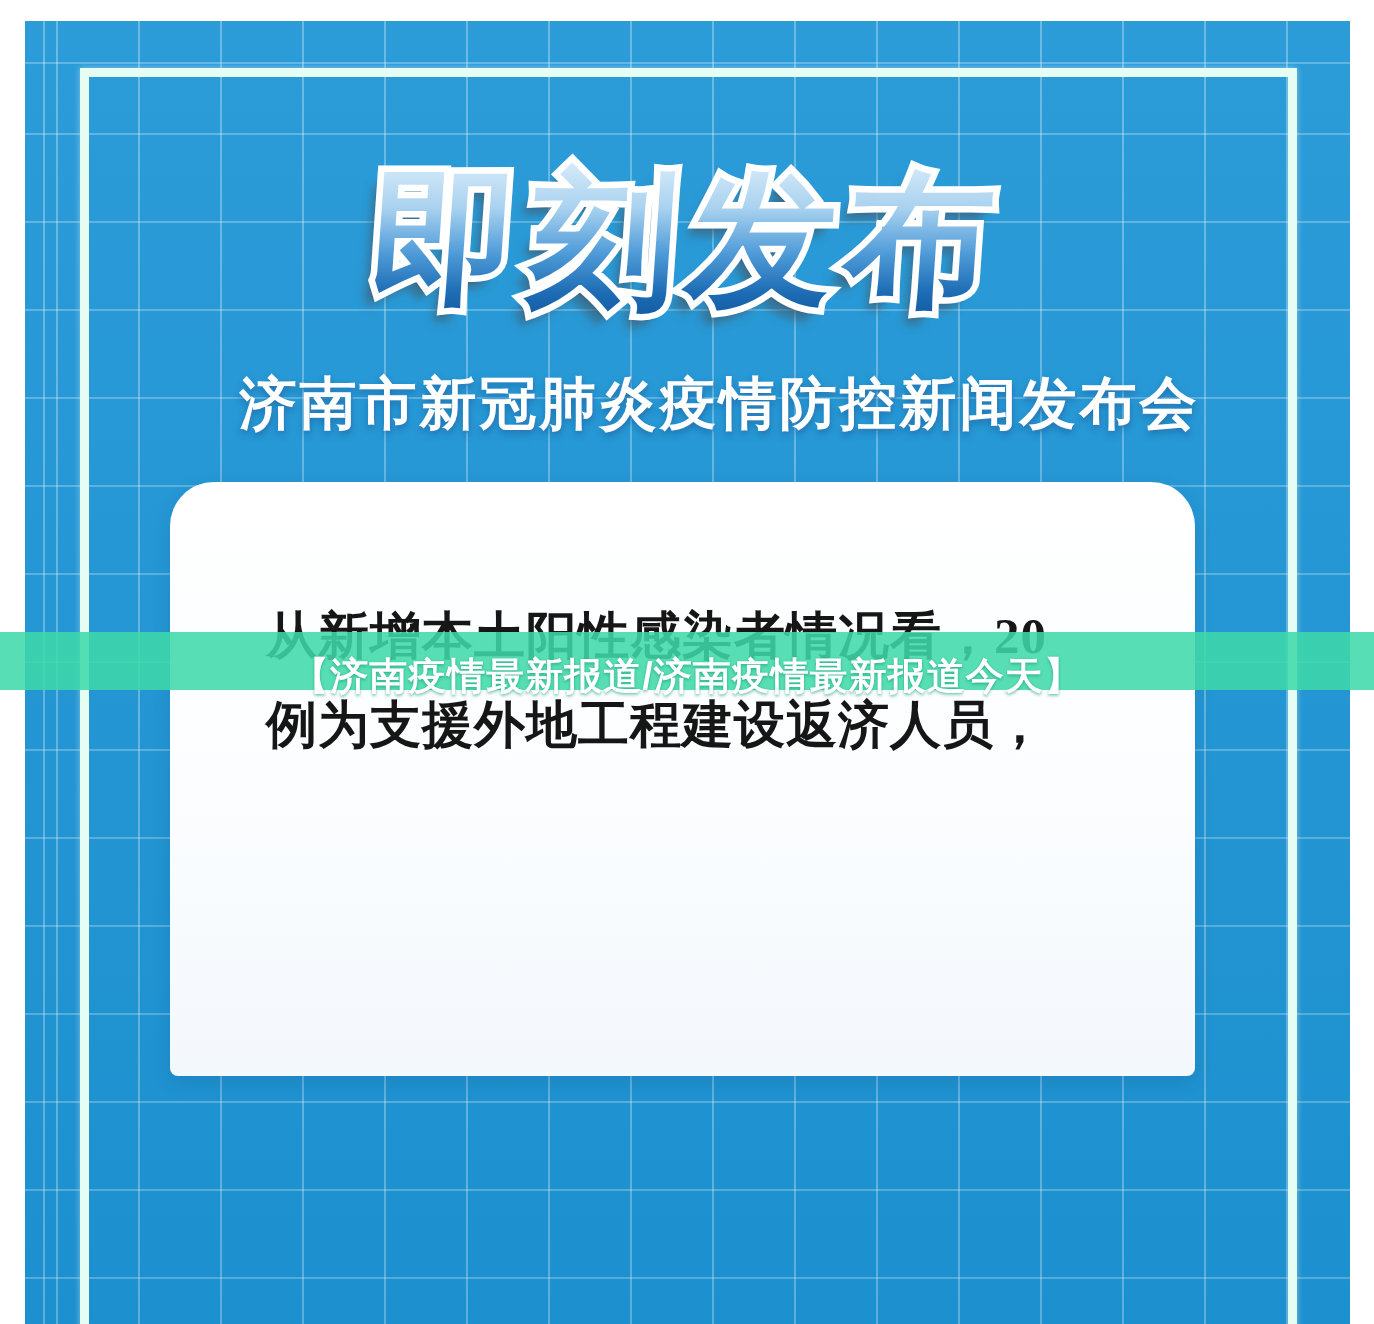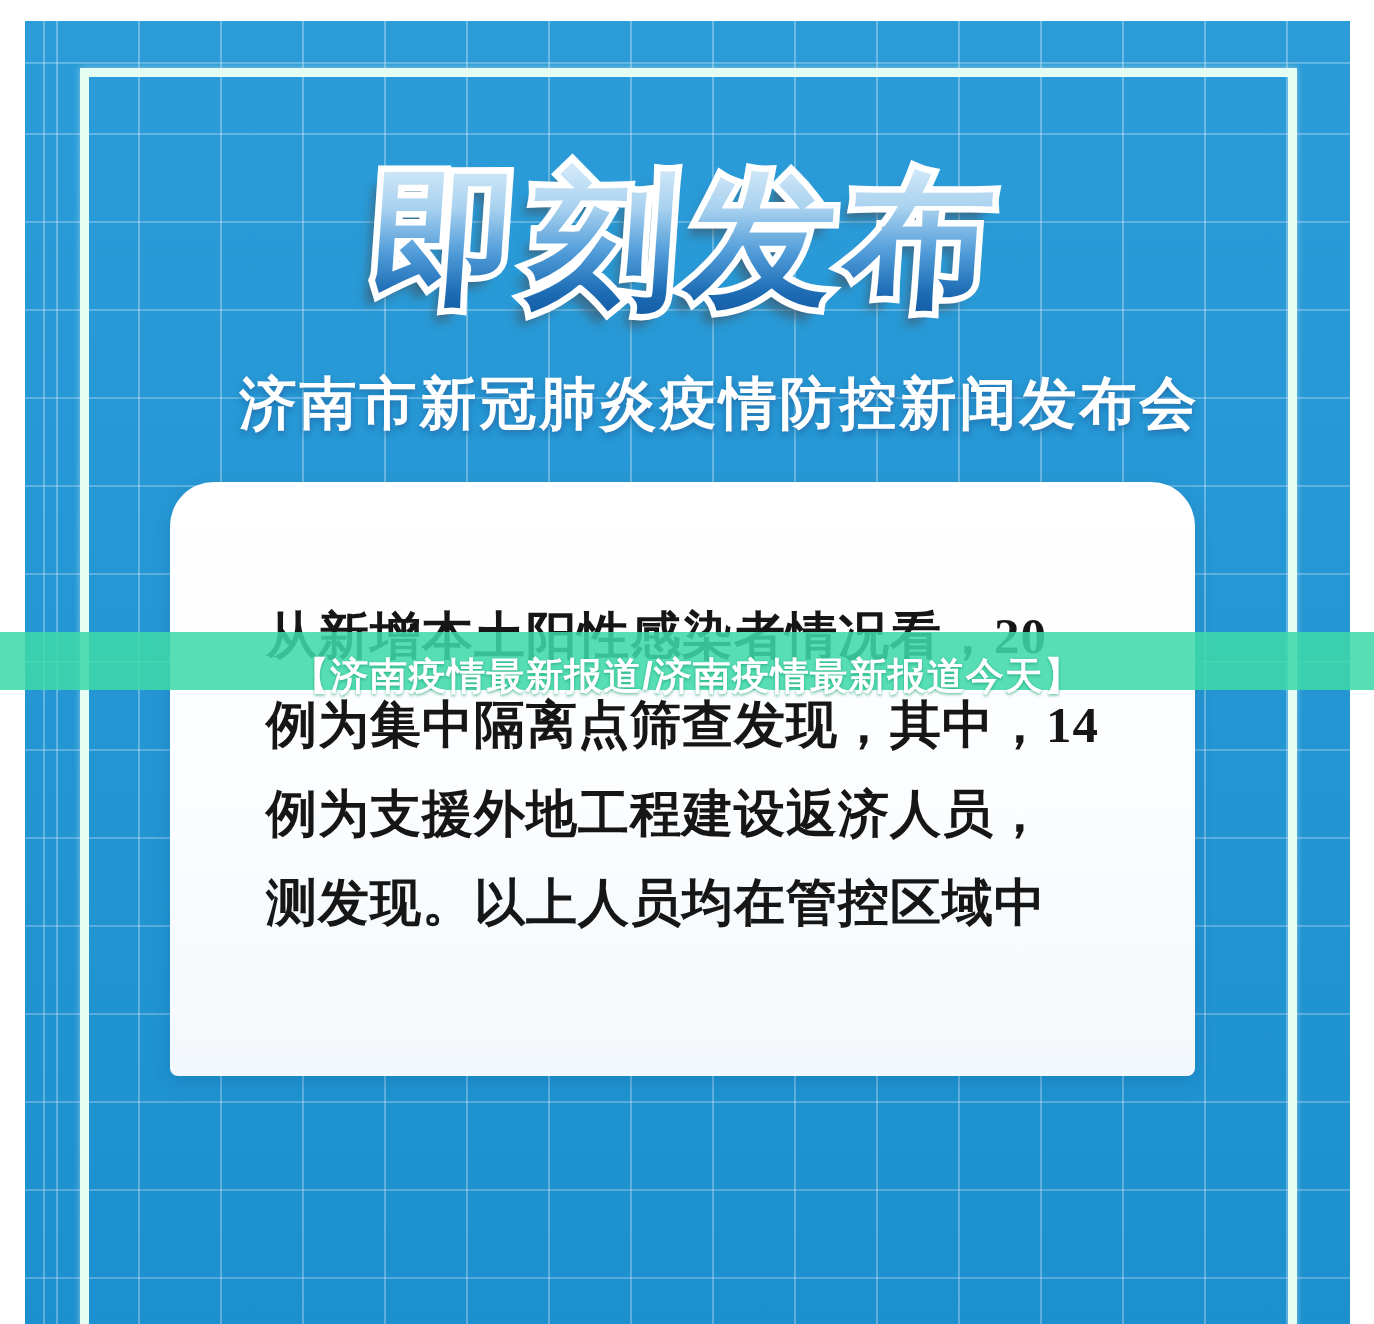--- a/index.html
+++ b/index.html
@@ -121,23 +121,21 @@
     <div class="title-wrap">
       <span class="t-layer title-stroke" aria-hidden="true">即刻发布</span>
       <span class="t-layer title-fill">即刻发布</span>
     </div>
 
     <div class="subtitle">济南市新冠肺炎疫情防控新闻发布会</div>
 
     <div class="card">
       <div class="card-text">
         <div class="card-line">从新增本土阳性感染者情况看，20</div>
-        <div class="card-line">例为集中隔离点筛查发现，其中，14</div>
         <div class="card-line">例为支援外地工程建设返济人员，</div>
-        <div class="card-line">测发现。以上人员均在管控区域中</div>
       </div>
     </div>
   </div>
 
   <div class="banner">
     <span class="banner-text">【济南疫情最新报道/济南疫情最新报道今天】</span>
   </div>
 
 </div>
 

